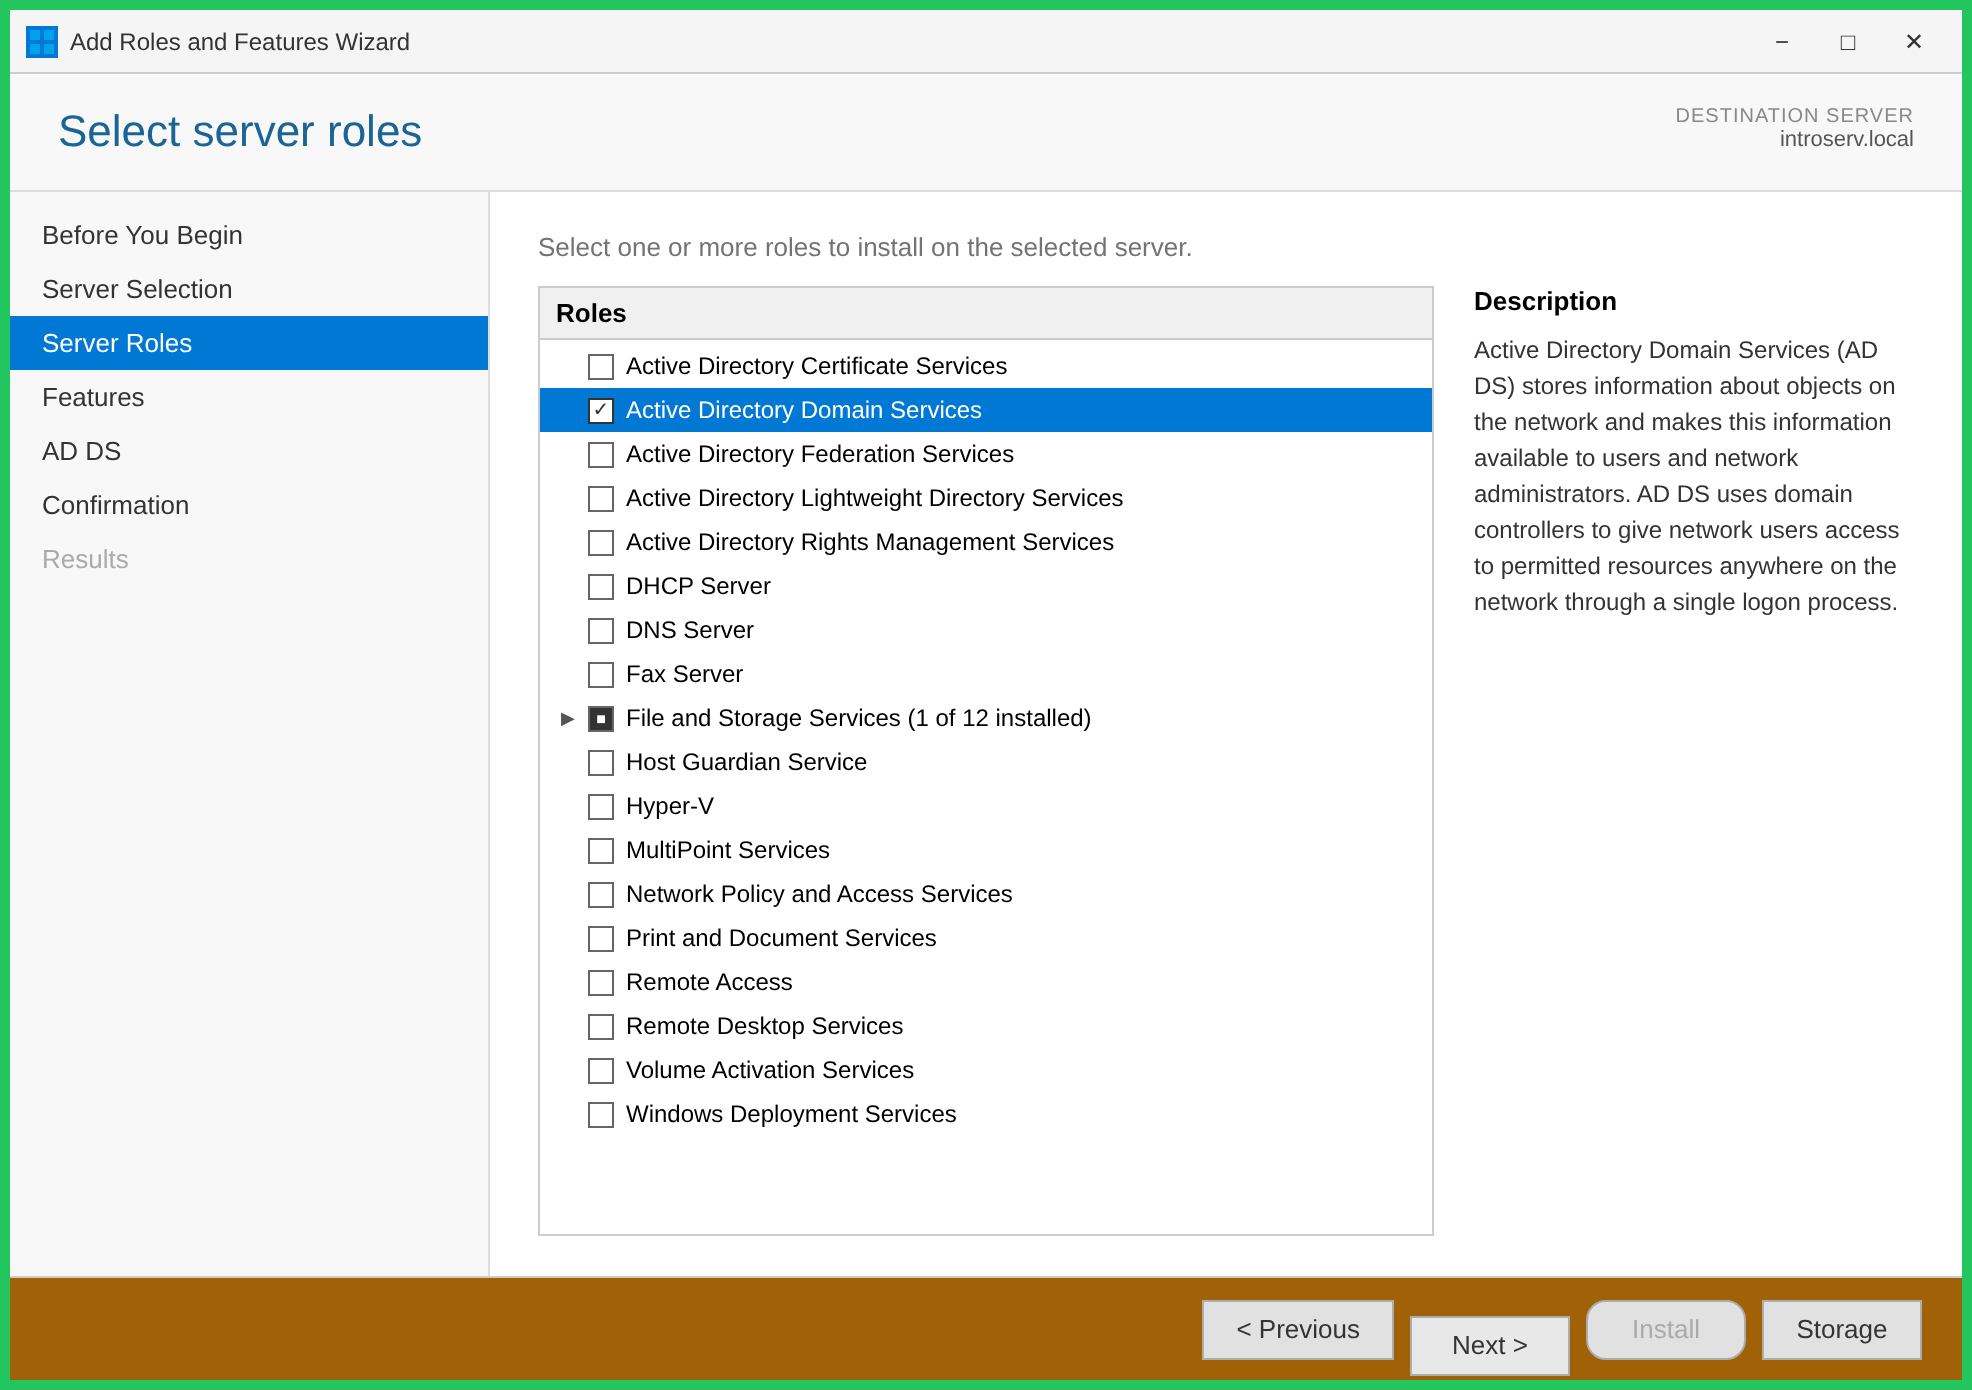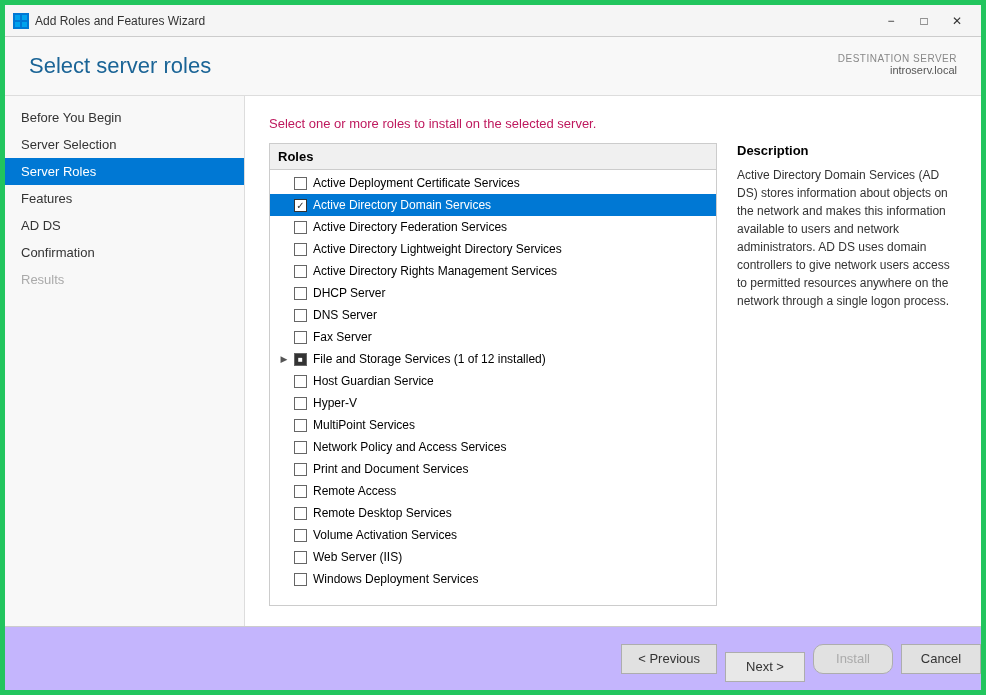--- a/index.html
+++ b/index.html
@@ -124,21 +124,21 @@
     }
     .destination-server .label {
       font-size: 10px;
       text-transform: uppercase;
       color: #888;
       letter-spacing: 0.5px;
     }
 
     .instruction-text {
       font-size: 13px;
-      color: #be185d;
+      color: #737373;
       margin-bottom: 12px;
     }
 
     .two-col {
       display: flex;
       gap: 20px;
       flex: 1;
       overflow: hidden;
     }
 
@@ -234,28 +234,28 @@
       margin-bottom: 8px;
     }
 
     .description-text {
       font-size: 12px;
       color: #333;
       line-height: 1.5;
     }
 
     .footer {
-      height: 64px;
+      height: 52px;
       border-top: 1px solid #ccc;
       display: flex;
       align-items: center;
       justify-content: flex-end;
-      padding: 0 0;
+      padding: 0 20px;
       gap: 8px;
-      background: #c4b5fd;
+      background: #a16207;
       flex-shrink: 0;
     }
 
     .footer-btn {
       height: 30px;
       padding: 0 16px;
       border: 1px solid #adadad;
       background: #e1e1e1;
       cursor: pointer;
       font-size: 13px;
@@ -324,21 +324,21 @@
 
         <div class="two-col">
 
           <div class="roles-panel">
             <div class="roles-header">Roles</div>
             <div class="roles-list">
 
               <div class="role-item">
                 <div class="role-expand"></div>
                 <div class="role-checkbox"></div>
-                <span class="role-label">Active Deployment Certificate Services</span>
+                <span class="role-label">Active Directory Certificate Services</span>
               </div>
 
               <div class="role-item highlighted">
                 <div class="role-expand"></div>
                 <div class="role-checkbox checked"></div>
                 <span class="role-label">Active Directory Domain Services</span>
               </div>
 
               <div class="role-item">
                 <div class="role-expand"></div>
@@ -424,25 +424,20 @@
                 <div class="role-checkbox"></div>
                 <span class="role-label">Remote Desktop Services</span>
               </div>
 
               <div class="role-item">
                 <div class="role-expand"></div>
                 <div class="role-checkbox"></div>
                 <span class="role-label">Volume Activation Services</span>
               </div>
 
-              <div class="role-item">
-                <div class="role-expand"></div>
-                <div class="role-checkbox"></div>
-                <span class="role-label">Web Server (IIS)</span>
-              </div>
 
               <div class="role-item">
                 <div class="role-expand"></div>
                 <div class="role-checkbox"></div>
                 <span class="role-label">Windows Deployment Services</span>
               </div>
 
             </div>
           </div>
 
@@ -451,16 +446,16 @@
             <p class="description-text">Active Directory Domain Services (AD DS) stores information about objects on the network and makes this information available to users and network administrators. AD DS uses domain controllers to give network users access to permitted resources anywhere on the network through a single logon process.</p>
           </div>
         </div>
       </div>
     </div>
 
     <div class="footer">
       <button class="footer-btn">&lt; Previous</button>
       <button class="footer-btn primary">Next &gt;</button>
       <button class="footer-btn" disabled="">Install</button>
-      <button class="footer-btn">Cancel</button>
+      <button class="footer-btn">Storage</button>
     </div>
   </div>
 </div>
 
 </body></html>

